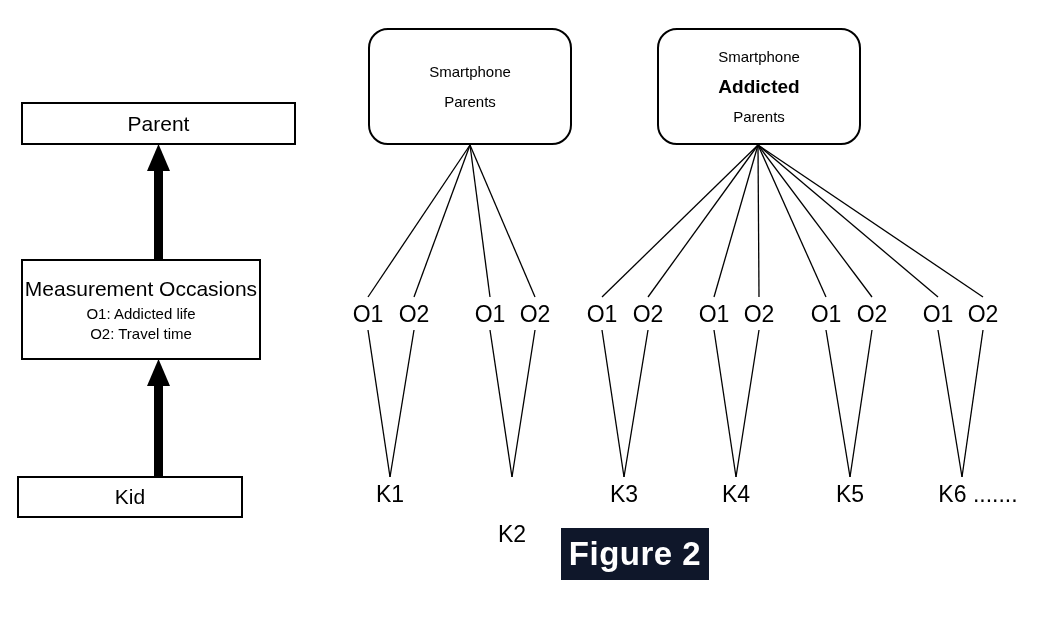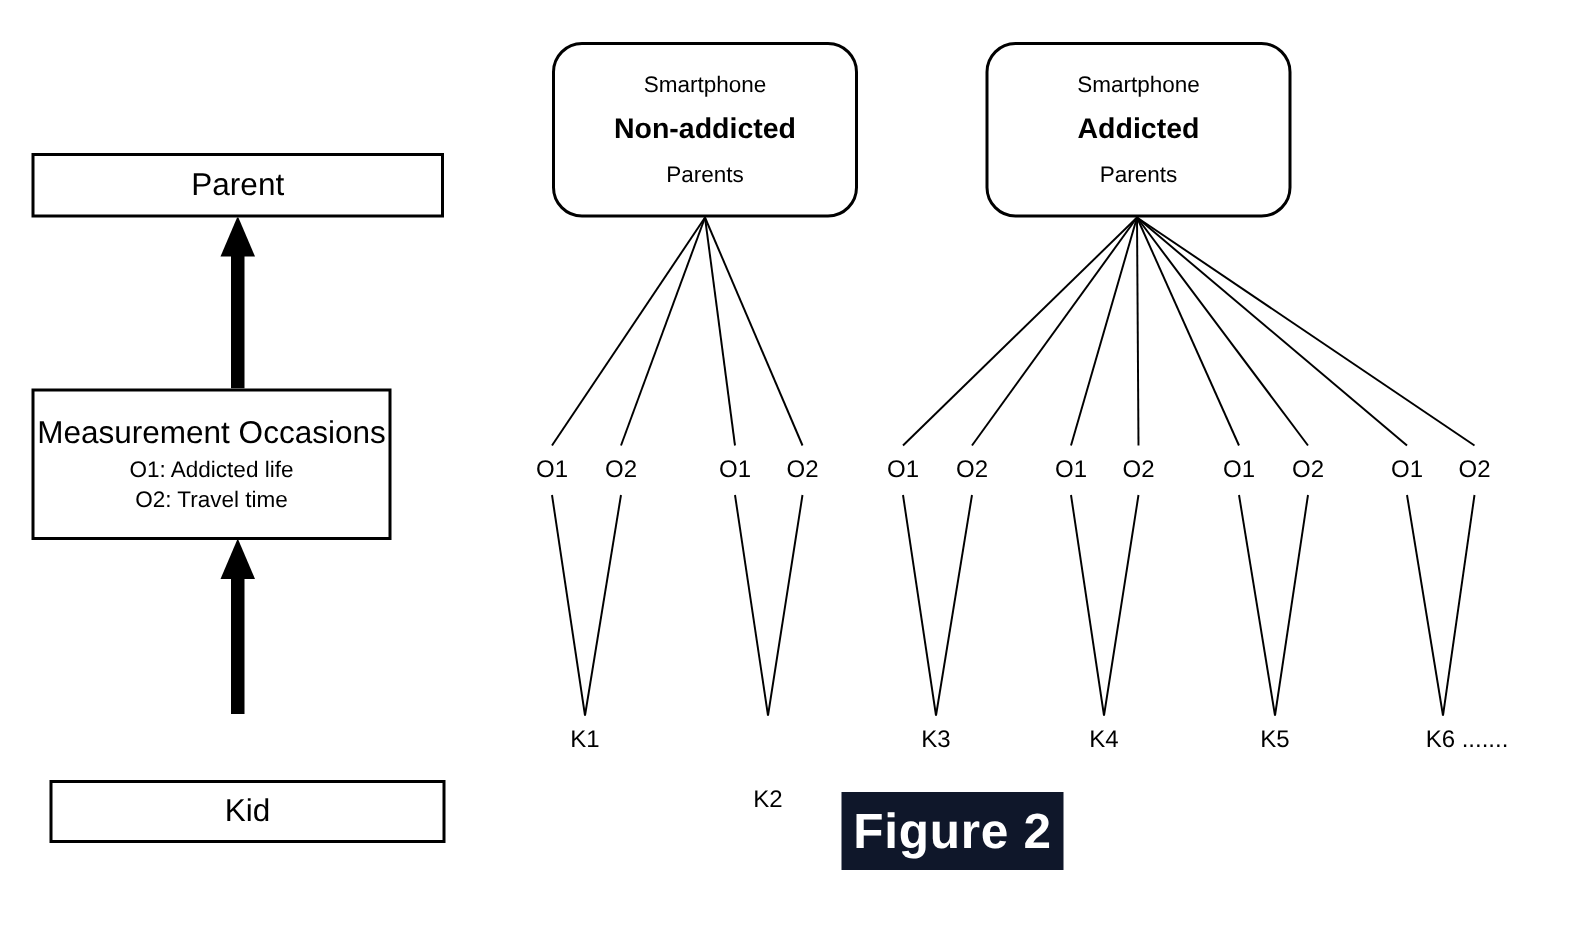--- a/index.html
+++ b/index.html
@@ -38,21 +38,21 @@
     white-space: nowrap;
   }
   .rect-box .sub {
     font-size: 15px;
     line-height: 20px;
     color: #000000;
     white-space: nowrap;
   }
   #box-parent  { left: 21px; top: 102px; width: 275px; height: 43px; }
   #box-measure { left: 21px; top: 259px; width: 240px; height: 101px; }
-  #box-kid     { left: 33px; top: 476px; width: 264px; height: 42px; margin-top: 44px; }
+  #box-kid     { left: 17px; top: 476px; width: 226px; height: 42px; }
   #box-measure .title { margin-bottom: 2px; }
 
   
   .round-box {
     position: absolute;
     border: 2px solid #000000;
     border-radius: 20px;
     background: #ffffff;
     box-sizing: border-box;
     display: flex;
@@ -73,21 +73,21 @@
     position: absolute;
     left: 0; top: 0;
     width: 1054px;
     height: 620px;
     pointer-events: none;
   }
 
   
   .node-label {
     position: absolute;
-    font-size: 16px;
+    font-size: 23px;
     line-height: 22px;
     color: #000000;
     white-space: nowrap;
     transform: translateX(-50%);
     text-align: center;
   }
   .o-label { top: 303px; }
   .k-label { top: 483px; }
 
   
@@ -173,21 +173,20 @@
     <div class="sub">O1: Addicted life</div>
     <div class="sub">O2: Travel time</div>
   </div>
 
   <div class="rect-box" id="box-kid">
     <div class="title">Kid</div>
   </div>
 
   <div class="round-box" id="box-nonaddicted">
     <div class="l1">Smartphone</div>
-    <div class="l2">Non-addicted</div>
     <div class="l3">Parents</div>
   </div>
 
   <div class="round-box" id="box-addicted">
     <div class="l1">Smartphone</div>
     <div class="l2">Addicted</div>
     <div class="l3">Parents</div>
   </div>
 
   <div class="node-label o-label" style="left:368px;">O1</div>

